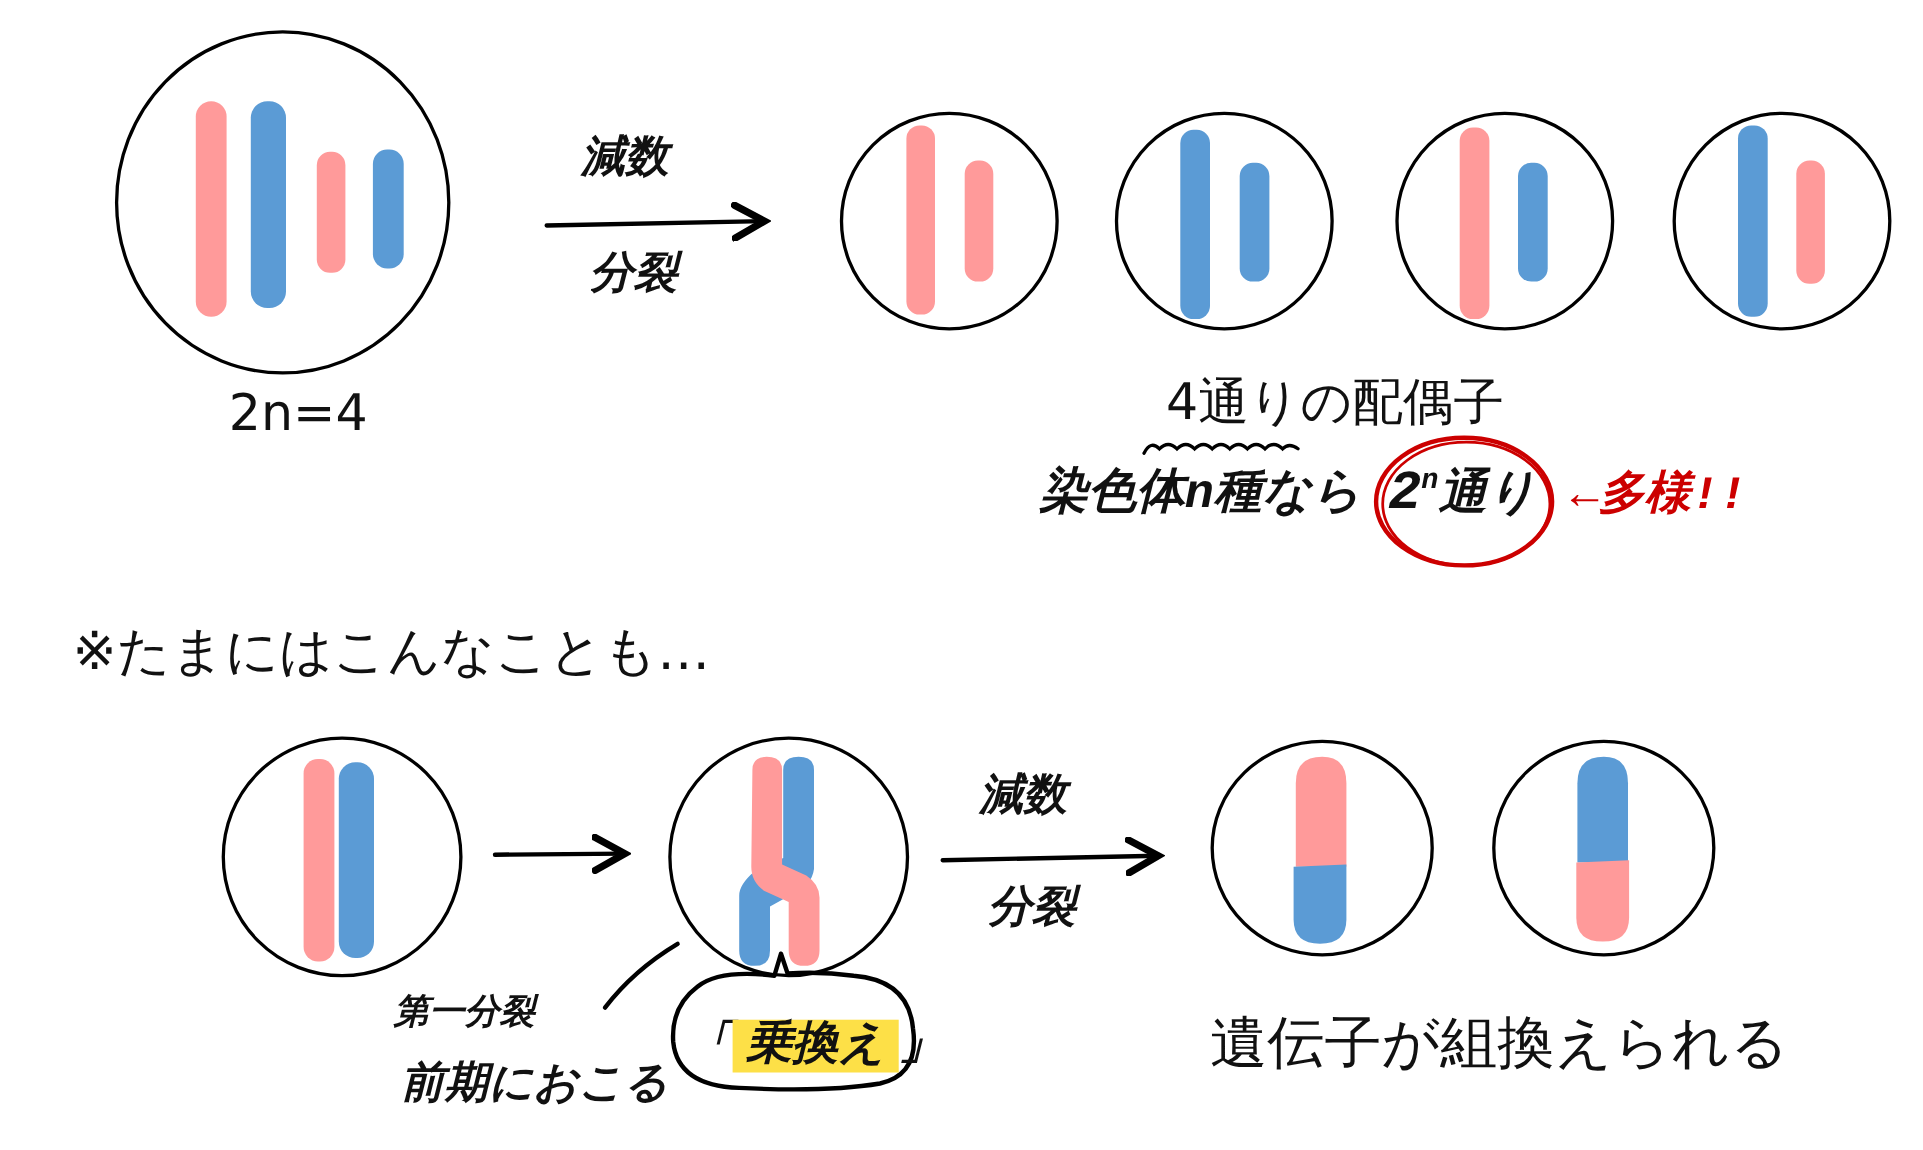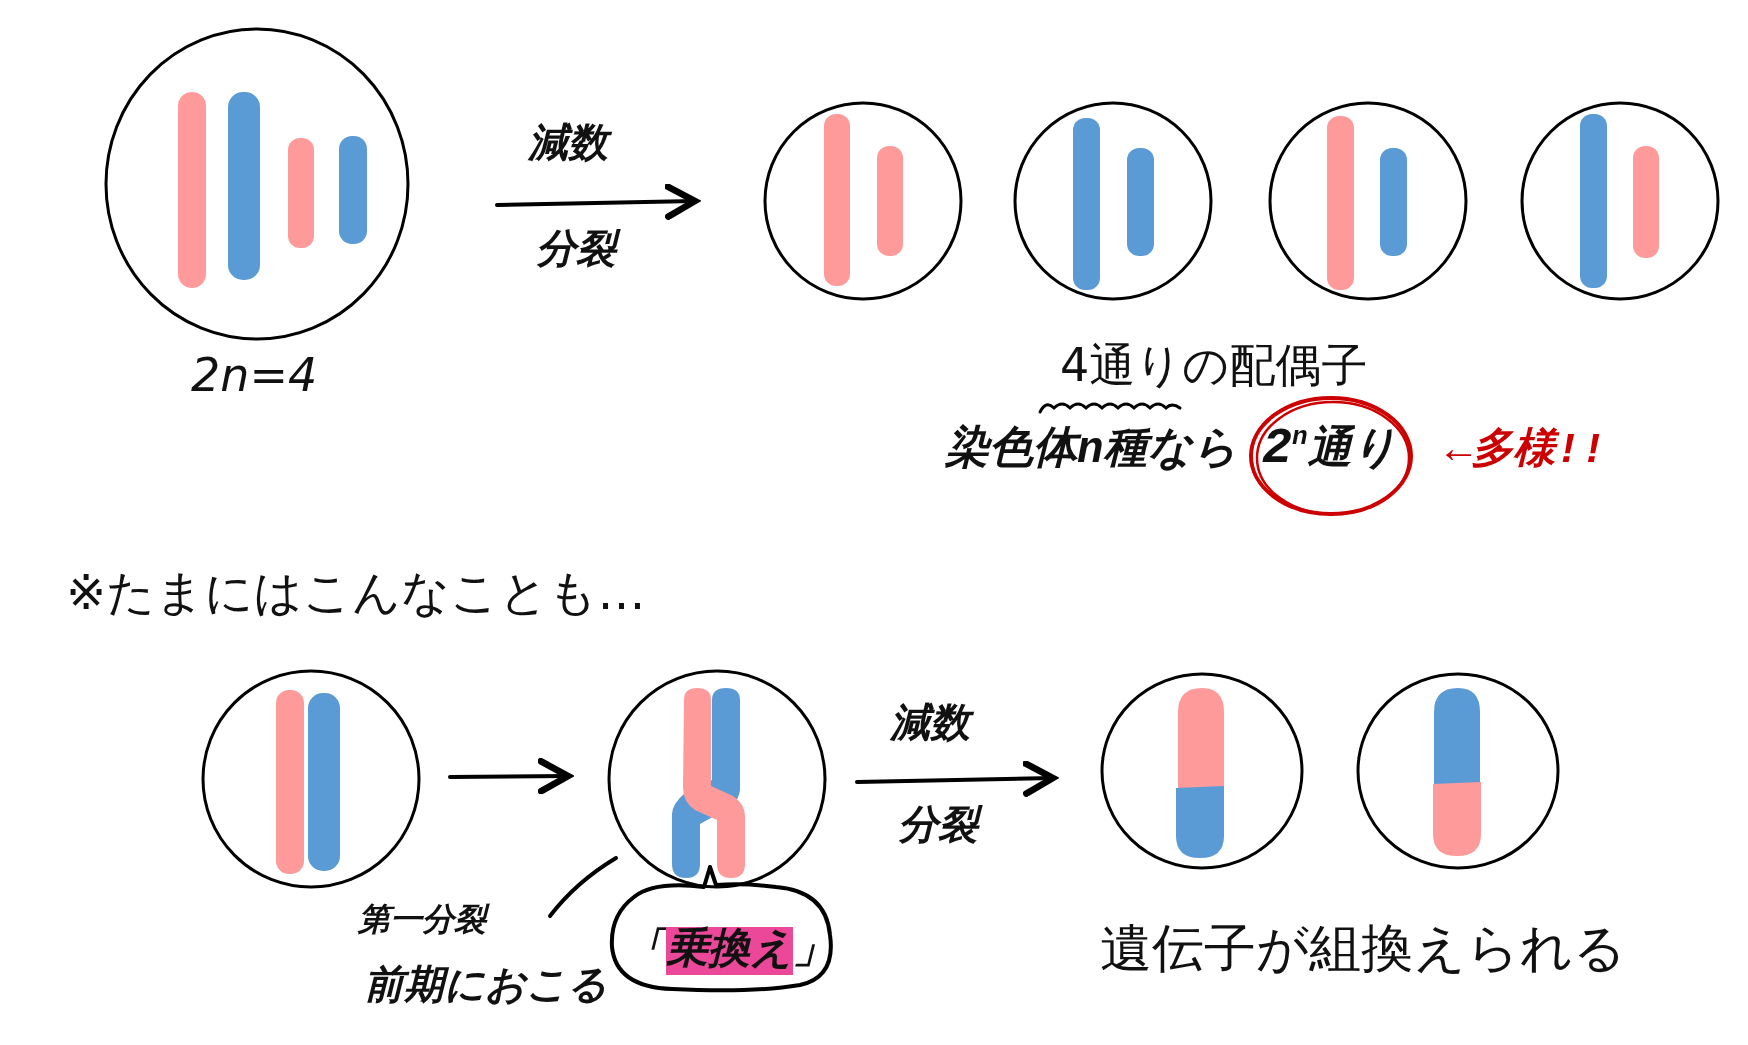--- a/index.html
+++ b/index.html
@@ -2,22 +2,22 @@
 <html><head>
 <meta charset="utf-8">
 <style>
   html, body { margin:0; padding:0; background:#ffffff; }
   body { width:1748px; height:1045px; position:relative; overflow:hidden;
          font-family:"DejaVu Sans", sans-serif; color:#111; }
   svg.canvas { position:absolute; left:0; top:0; }
   .lbl { position:absolute; white-space:nowrap; line-height:1; }
   .print { font-family:"DejaVu Sans", sans-serif; font-weight:400; }
   .hand { font-family:Liberation Mono, monospace; font-weight:700; font-style:italic; }
-  .red { color:#cc0000;margin-left:18px; }
-  .hl { background:#ec4899; padding:0 0; }
+  .red { color:#cc0000; }
+  .hl { background:#fde047; padding:0 12px; }
 </style>
 </head>
 <body>
 
 <svg class="canvas" width="1748" height="1045" viewBox="0 0 1748 1045">
   <defs>
     <marker id="ah" viewBox="0 0 12 12" refX="10" refY="6" markerWidth="9" markerHeight="9" orient="auto">
       <path d="M1,1 L10,6 L1,11" fill="none" stroke="#000" stroke-width="2.2" stroke-linecap="round"></path>
     </marker>
     <marker id="ahr" viewBox="0 0 12 12" refX="2" refY="6" markerWidth="8" markerHeight="8" orient="auto">
@@ -90,21 +90,21 @@
     <ellipse cx="1458" cy="771" rx="100" ry="97" fill="none" stroke="#000" stroke-width="3"></ellipse>
     <path d="M1434,712 q0,-24 24,-24 q22,0 22,24 l0,72 l-46,0 z" fill="#5b9bd5"></path>
     <path d="M1433,784 l48,-2 l0,52 q0,22 -24,22 q-24,0 -24,-22 z" fill="#ff9a9a"></path>
   </g>
 
   <path d="M616,858 q-40,24 -66,58" fill="none" stroke="#000" stroke-width="4" stroke-linecap="round"></path>
 
   <path d="M716,885 l-6,-18 l-6,20 q-50,-6 -70,10 q-24,18 -22,50 q4,40 60,42 q80,4 128,-4 q36,-8 30,-50 q-4,-44 -54,-48 q-30,-4 -60,-2 z" fill="none" stroke="#000" stroke-width="4" stroke-linejoin="round"></path>
 </svg>
 
-<div class="lbl print" style="left:191px; top:352px; font-size:46px;font-style:italic;">2n=4</div>
+<div class="lbl print" style="left:208px; top:352px; font-size:46px;">2n=4</div>
 
 <div class="lbl hand" style="left:528px; top:126px; font-size:40px;">減数</div>
 <div class="lbl hand" style="left:536px; top:232px; font-size:40px;">分裂</div>
 
 <div class="lbl print" style="left:1060px; top:342px; font-size:46px;">4通りの配偶子</div>
 
 <div class="lbl hand" style="left:945px; top:428px; font-size:44px;text-align:center;">染色体n種なら</div>
 <div class="lbl hand" style="left:1262px; top:424px; font-size:50px;">
   <span>2</span><sup style="font-size:26px;">n</sup><span style="font-size:44px;">通り</span>
 </div>

